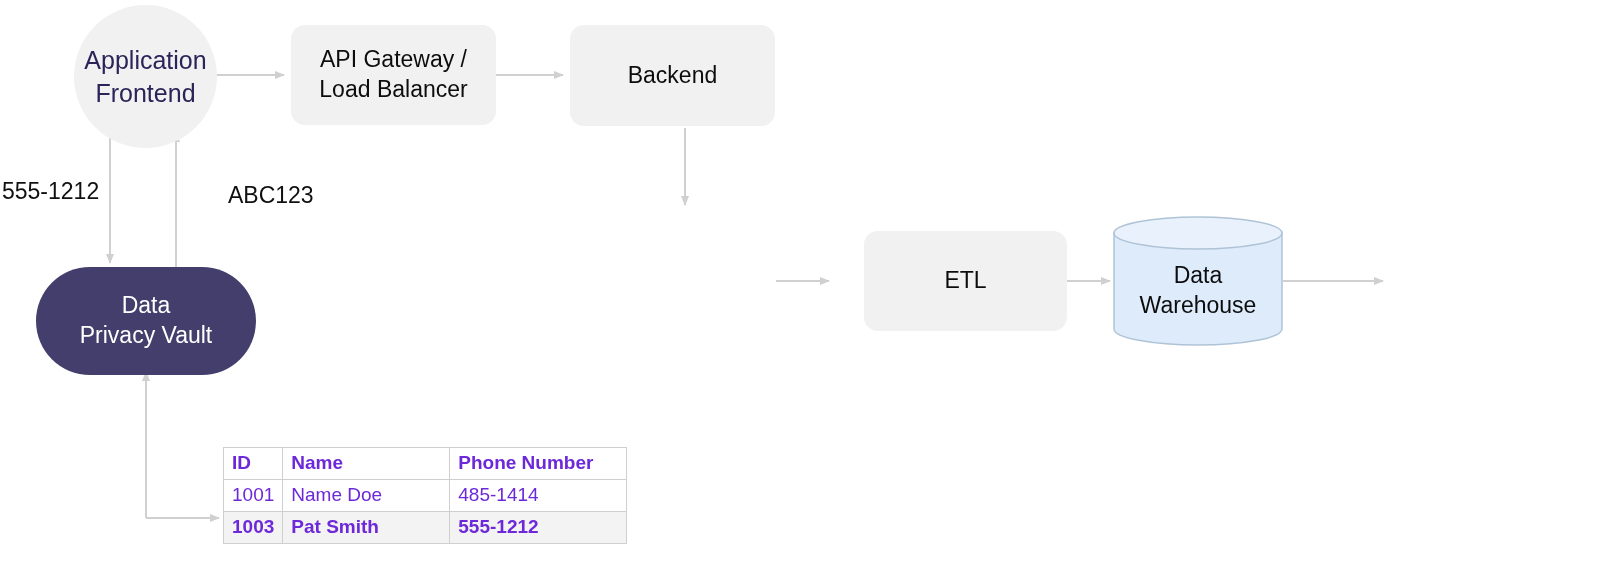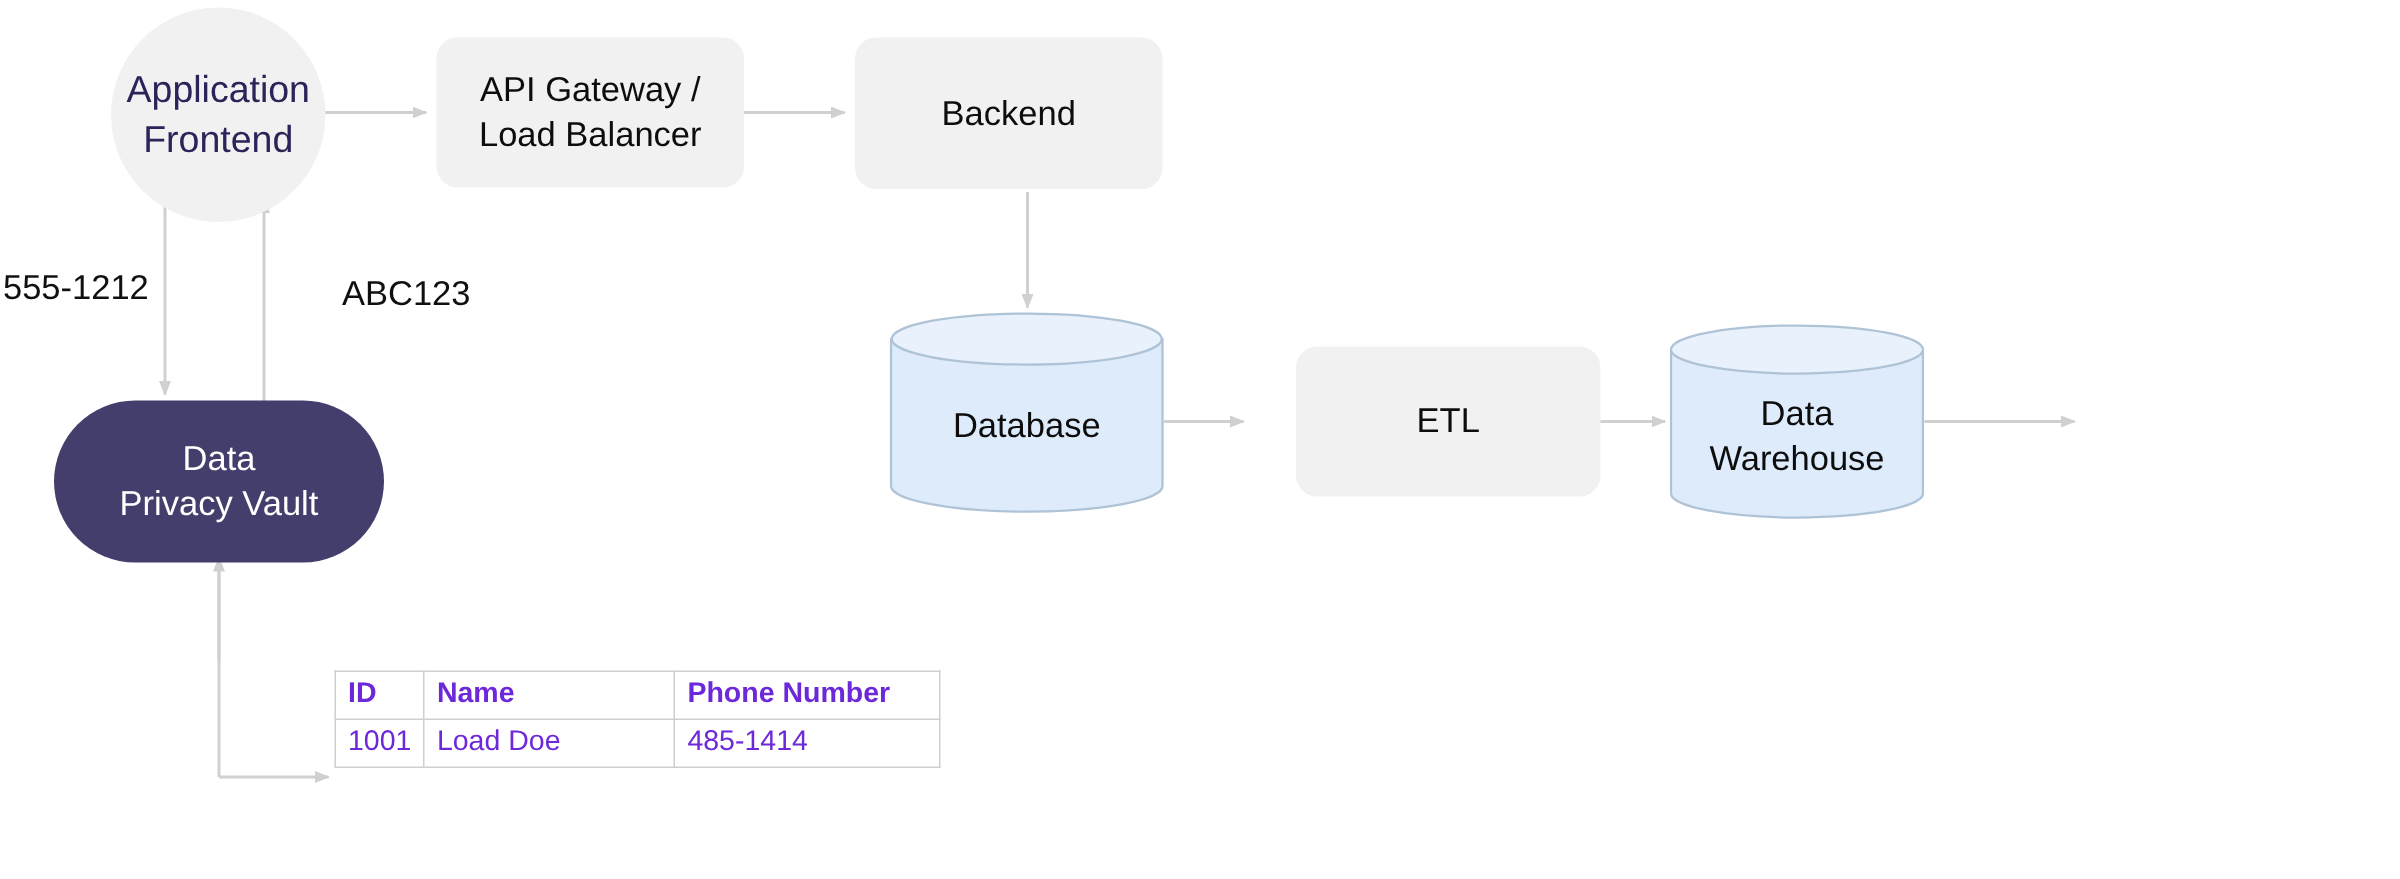--- a/index.html
+++ b/index.html
@@ -169,27 +169,20 @@
 
   <div class="node box" style="left:570px; top:25px; width:205px; height:101px;">
     <span>Backend</span>
   </div>
 
   <div class="node pill" style="left:36px; top:267px; width:220px; height:108px;">
     <span>Data
 Privacy Vault</span>
   </div>
 
-  <div class="node cyl" style="left:593px; top:208px; width:183px; height:134px;">
-    <svg class="cyl-svg" viewBox="0 0 183 134" preserveAspectRatio="none" xmlns="http://www.w3.org/2000/svg">
-      <path d="M1,18 L1,116 A90,17 0 0 0 182,116 L182,18 Z" fill="#DDEBFB" stroke="#AFC3D6" stroke-width="1.5"></path>
-      <ellipse cx="91.5" cy="18" rx="90" ry="17" fill="#E9F2FC" stroke="#AFC3D6" stroke-width="1.5"></ellipse>
-    </svg>
-    <div class="cyl-label" style="margin-top:18px;">Database</div>
-  </div>
 
   <div class="node box" style="left:836px; top:231px; width:203px; height:100px;margin-left:28px;">
     <span>ETL</span>
   </div>
 
   <div class="node cyl" style="left:1113px; top:216px; width:170px; height:130px;">
     <svg class="cyl-svg" viewBox="0 0 170 130" preserveAspectRatio="none" xmlns="http://www.w3.org/2000/svg">
       <path d="M1,17 L1,113 A84,16 0 0 0 169,113 L169,17 Z" fill="#DDEBFB" stroke="#AFC3D6" stroke-width="1.5"></path>
       <ellipse cx="85" cy="17" rx="84" ry="16" fill="#E9F2FC" stroke="#AFC3D6" stroke-width="1.5"></ellipse>
     </svg>
@@ -206,19 +199,24 @@
     <thead>
       <tr>
         <th class="col-id">ID</th>
         <th class="col-name">Name</th>
         <th class="col-phone">Phone Number</th>
       </tr>
     </thead>
     <tbody>
       <tr>
         <td>1001</td>
-        <td>Load Doe</td>
+        <td>Name Doe</td>
         <td>485-1414</td>
+      </tr>
+      <tr class="highlight">
+        <td>1003</td>
+        <td>Pat Smith</td>
+        <td>555-1212</td>
       </tr>
     </tbody>
   </table>
 
 </div>
 
 </body></html>

